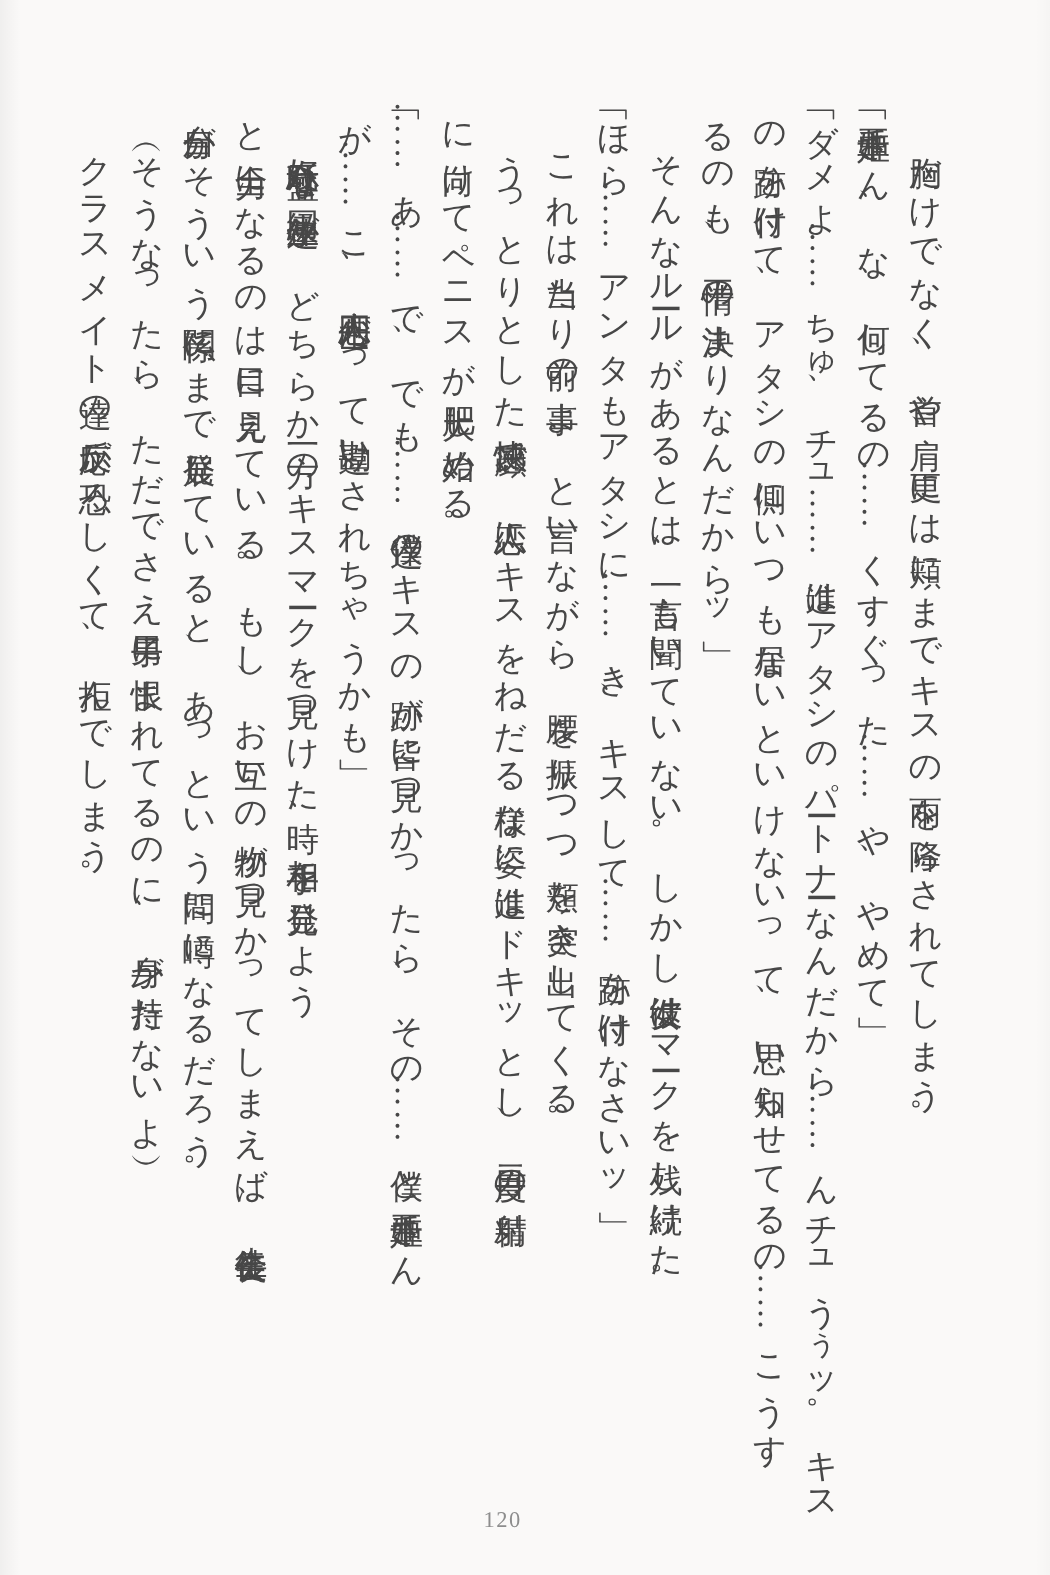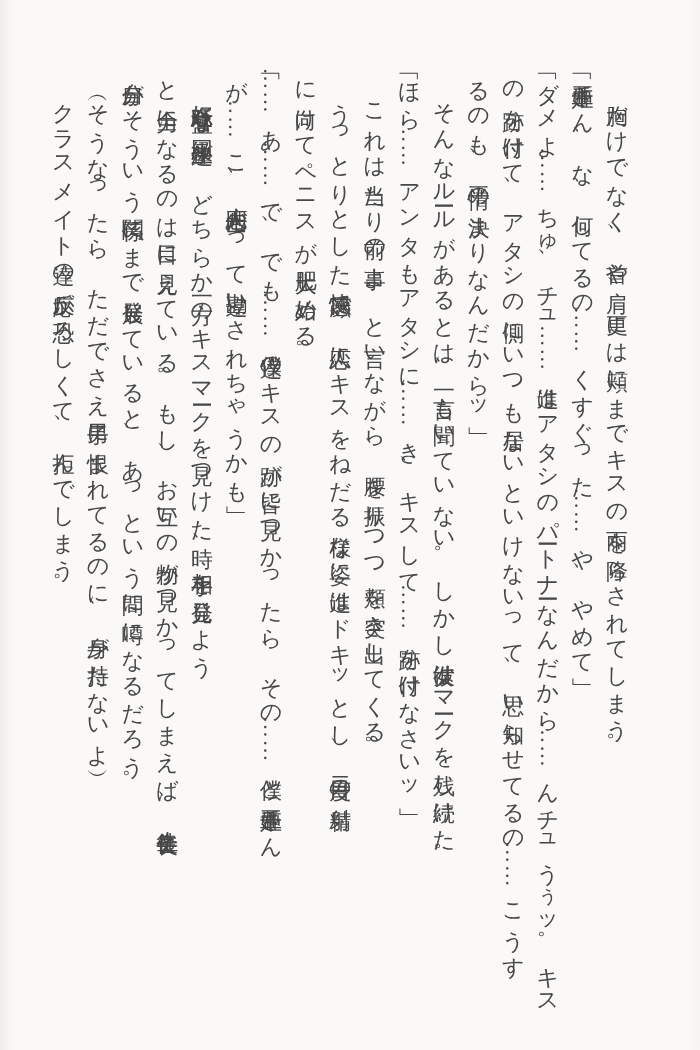--- a/index.html
+++ b/index.html
@@ -74,14 +74,15 @@
     <p class="col">に向けてペニスが肥大し始める。</p>
     <p class="col">「……あ……で、でも……僕達のキスの跡が皆に見つかったら、その……僕と千亜姫さん</p>
     <p class="col">が……こ、恋人同士だって勘違いされちゃうかも」</p>
     <p class="col indent">好奇心旺盛な同級生達が、どちらか一方のキスマークを見つけた時、相手を発見しよう</p>
     <p class="col">と全力になるのは目に見えている。もし、お互いの物が見つかってしまえば、生徒会長と</p>
     <p class="col">自分がそういう関係にまで発展していると、あっという間に噂になるだろう。</p>
     <p class="col indent">（そうなったら、ただでさえ男子に恨まれてるのに、身が持たないよ）</p>
     <p class="col indent">クラスメイト達の反応が恐ろしくて、拒んでしまう。</p>
   </div>
 
+  <div class="page-number">120</div>
 
 </div>
 
 </body></html>

